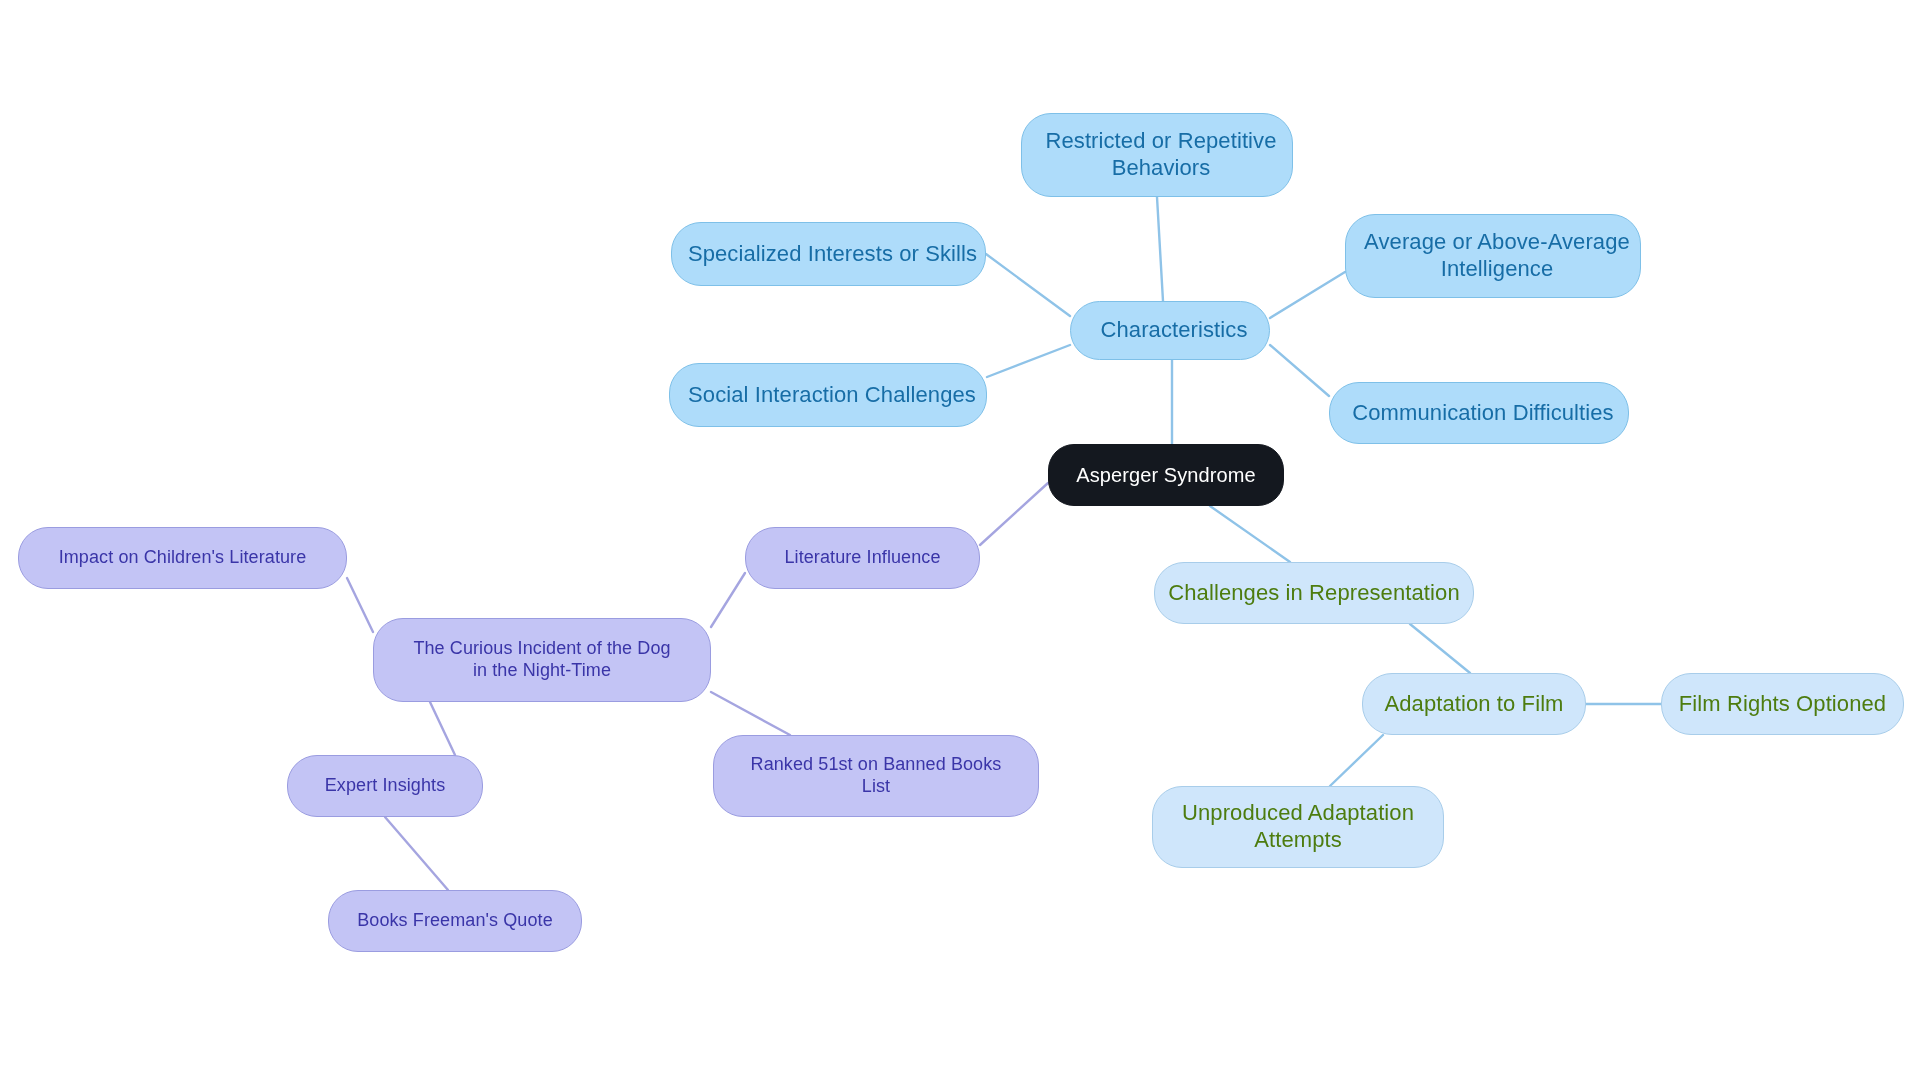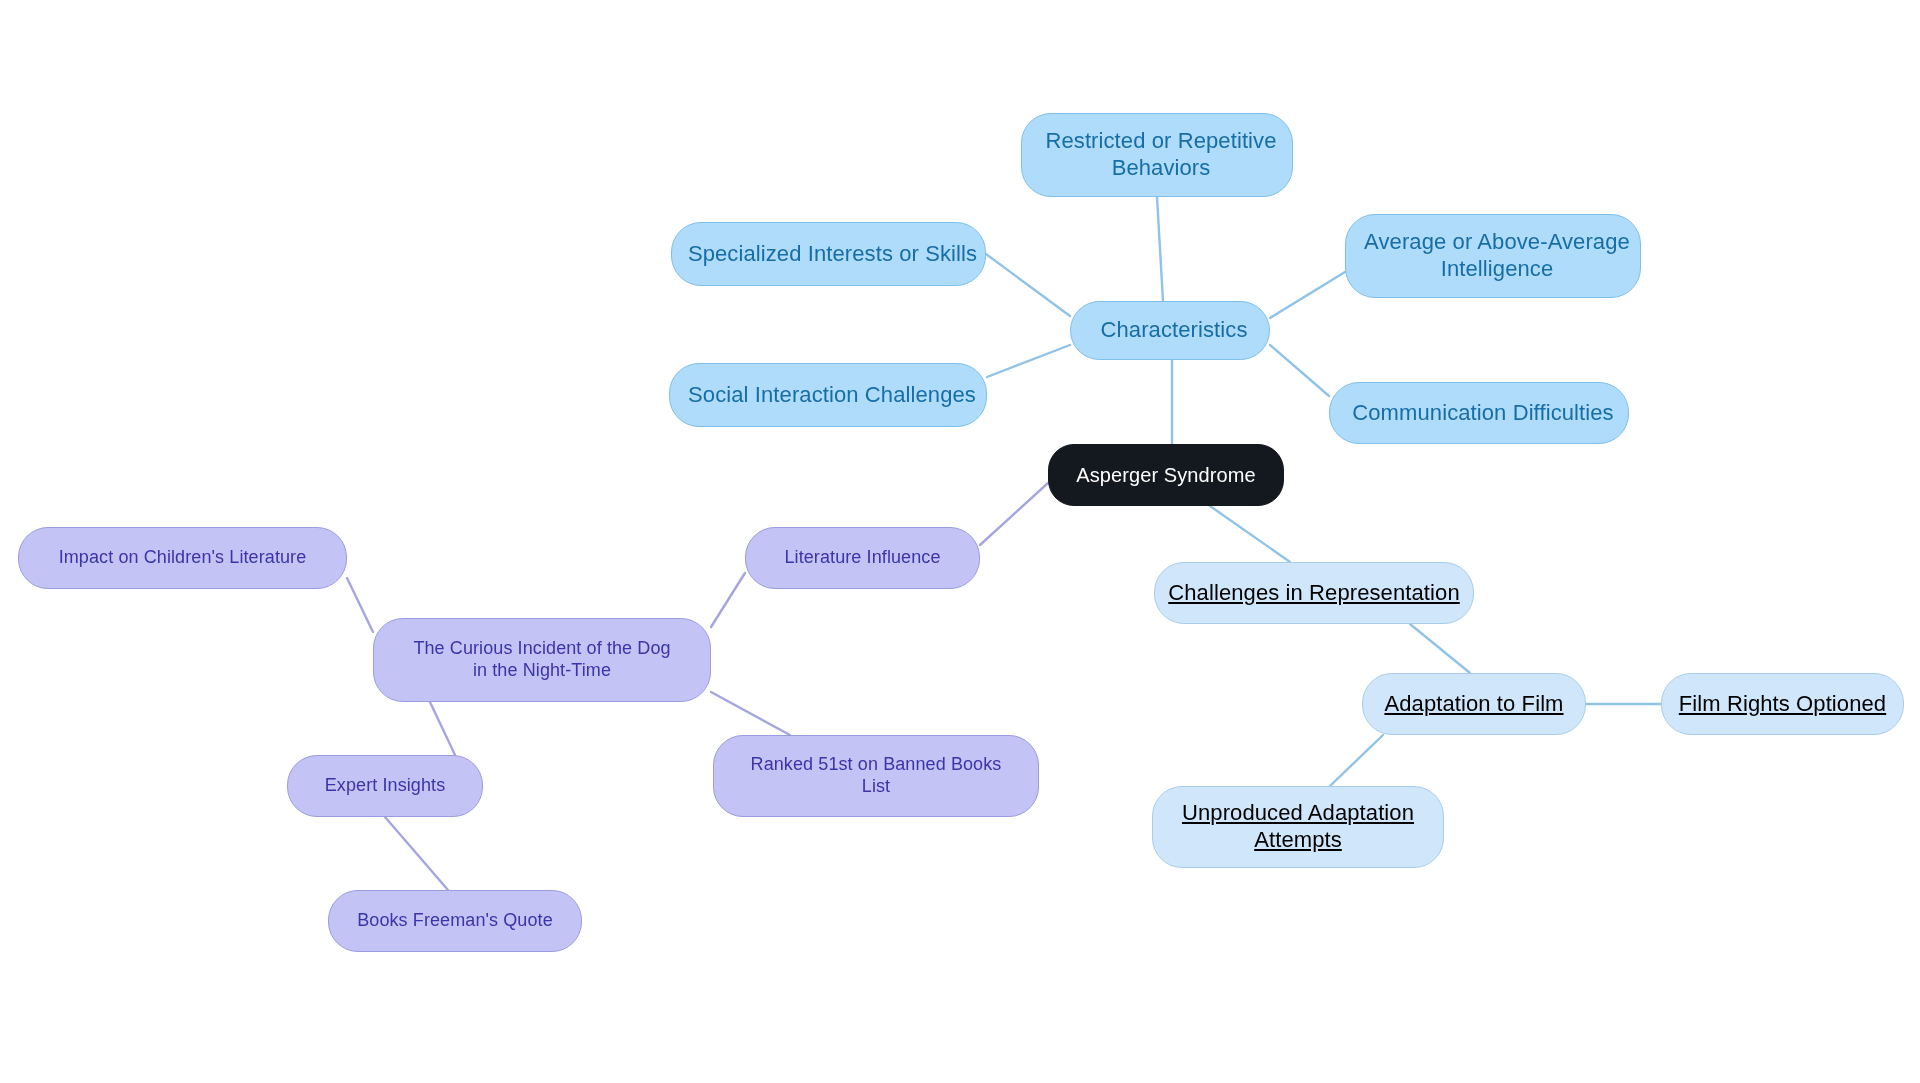--- a/index.html
+++ b/index.html
@@ -45,24 +45,23 @@
     background: #aedcfa;
     border: 1px solid #7ec0e8;
     color: #176da6;
     border-radius: 30px;
     font-size: 22px;
     padding-left: 8px;
   }
   .node.blue-pale {
     background: #cfe6fb;
     border: 1px solid #a8cdea;
-    color: #000000;
+    color: #4d7c0f;
     border-radius: 30px;
     font-size: 22px;
-    text-decoration: underline;
   }
   .node.purple {
     background: #c3c4f5;
     border: 1px solid #9a9ce0;
     color: #3a35a8;
     border-radius: 30px;
     font-size: 18px;
   }
 </style>
 </head>

